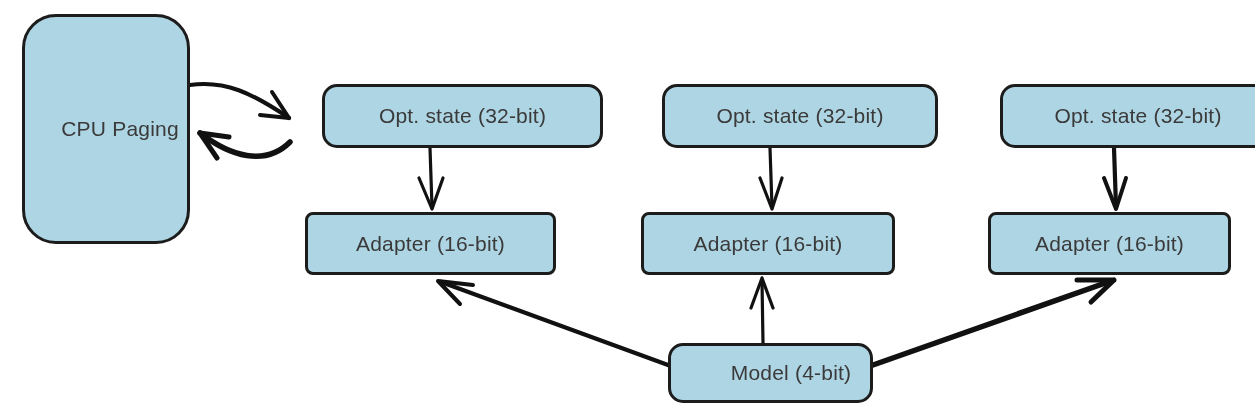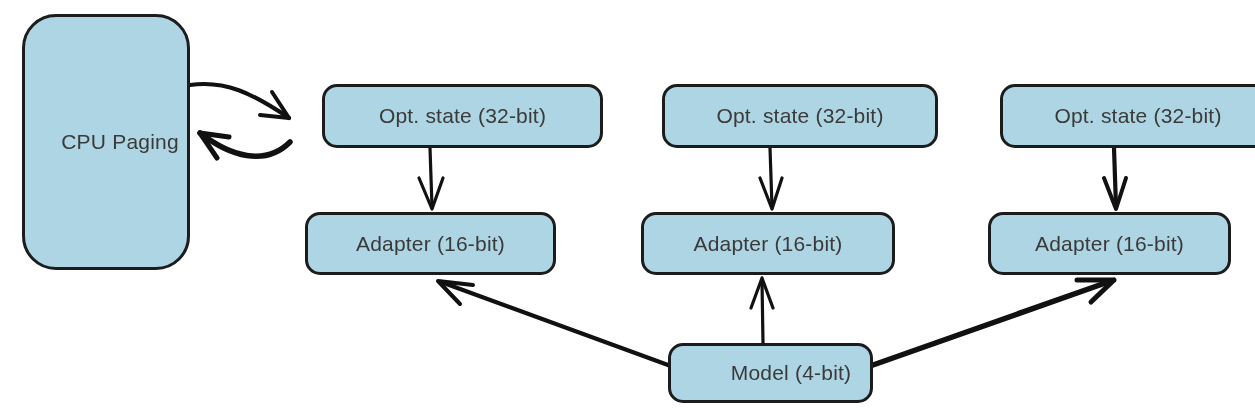--- a/index.html
+++ b/index.html
@@ -41,21 +41,21 @@
     display: block;
     line-height: 1.1;
     letter-spacing: 0.2px;
     font-weight: 400;
   }
   
   #node-cpu-paging {
     left: 22px;
     top: 14px;
     width: 168px;
-    height: 256px;
+    height: 230px;
     border-radius: 34px;
     padding-left: 28px;
   }
   #node-cpu-paging .node-label { font-size: 21px; }
 
   
   .opt-state {
     top: 84px;
     height: 64px;
     border-radius: 15px;
@@ -63,21 +63,21 @@
   }
   .opt-state .node-label { font-size: 21px; }
   #node-opt-state-1 { left: 290px; width: 281px; }
   #node-opt-state-2 { left: 630px; width: 276px; }
   #node-opt-state-3 { left: 968px; width: 276px; }
 
   
   .adapter {
     top: 212px;
     height: 63px;
-    border-radius: 15px;
+    border-radius: 8px;
   }
   .adapter .node-label { font-size: 21px; }
   #node-adapter-1 { left: 305px; width: 251px; }
   #node-adapter-2 { left: 641px; width: 254px; }
   #node-adapter-3 { left: 988px; width: 243px; }
 
   
   #node-model {
     left: 668px;
     top: 343px;

